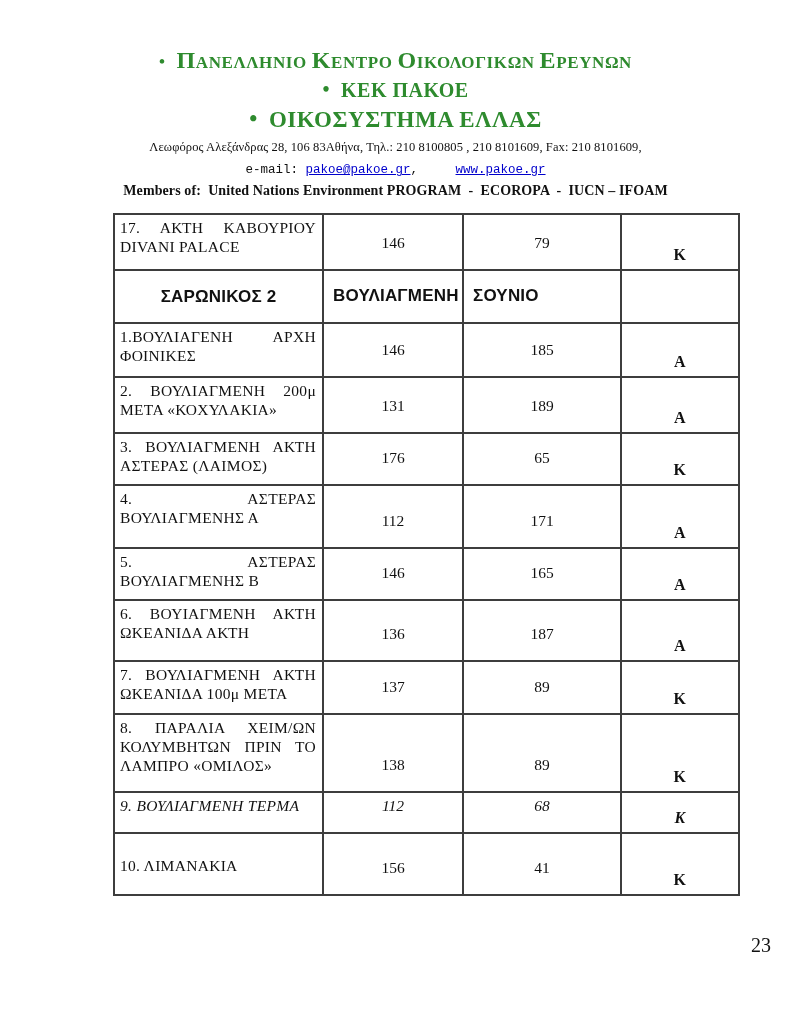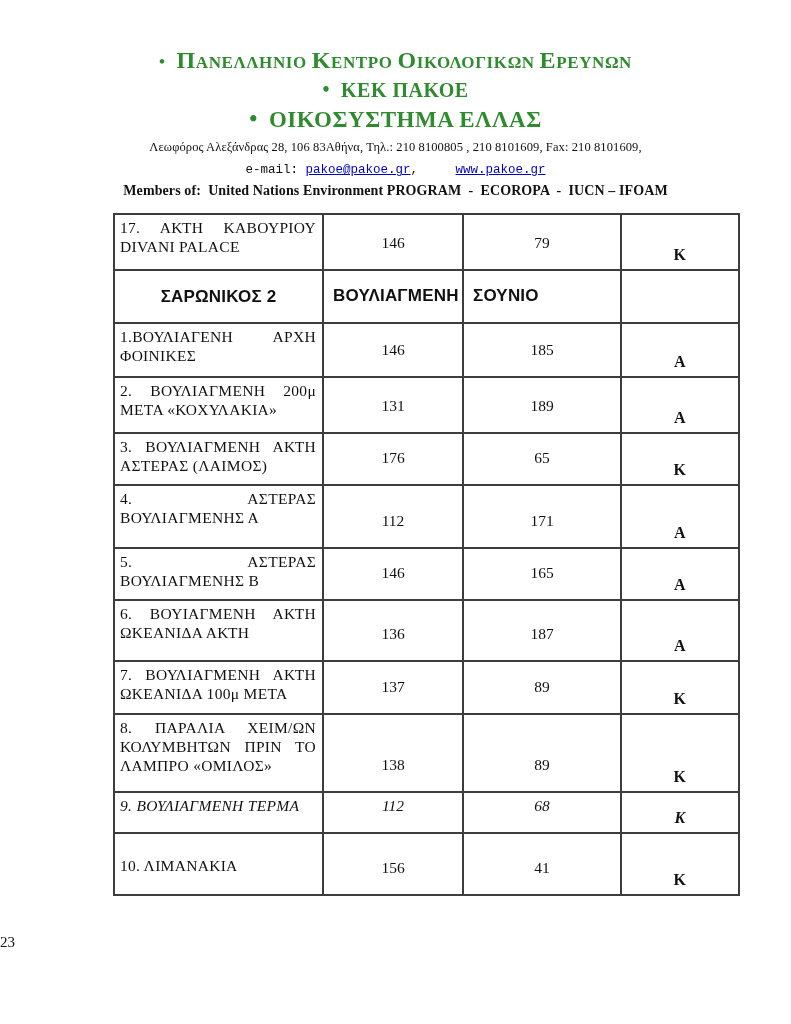--- a/index.html
+++ b/index.html
@@ -62,21 +62,21 @@
     vertical-align: middle;
     letter-spacing: 0.2px;
   }
   tr.section-row .name-cell { text-align: center; padding: 16px; }
   tr.section-row .num-cell { text-align: left; padding: 0 0 0 9px; }
   tr.center-name .name-cell { vertical-align: middle; }
 
   
   .page-number {
     position: absolute; left: 0; right: 20px; top: 934px;
-    text-align: left; font-size: 15px;
+    text-align: right; font-size: 20px;
   }
 </style>
 </head>
 <body>
 
 <div class="page">
 
   <header class="page-header">
     <div class="org-line org1"><span class="bullet">•</span><span><span class="cap">Π</span>ΑΝΕΛΛΗΝΙΟ <span class="cap">Κ</span>ΕΝΤΡΟ <span class="cap">Ο</span>ΙΚΟΛΟΓΙΚΩΝ <span class="cap">Ε</span>ΡΕΥΝΩΝ</span></div>
     <div class="org-line org2"><span class="bullet">•</span><span>ΚΕΚ ΠΑΚΟΕ</span></div>

